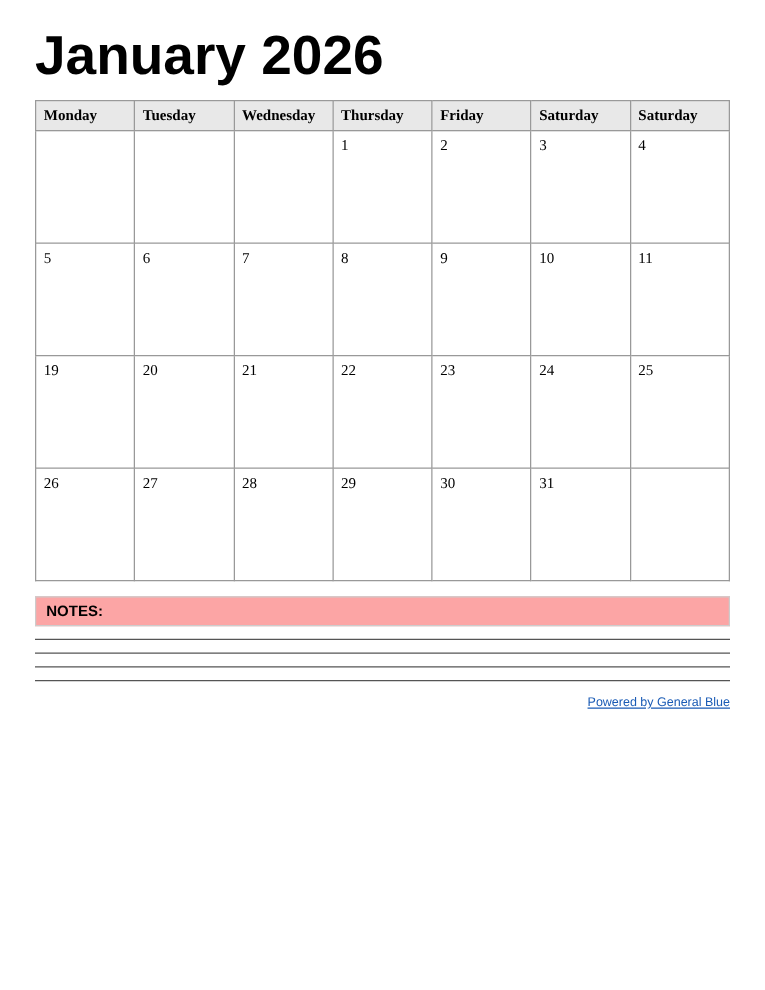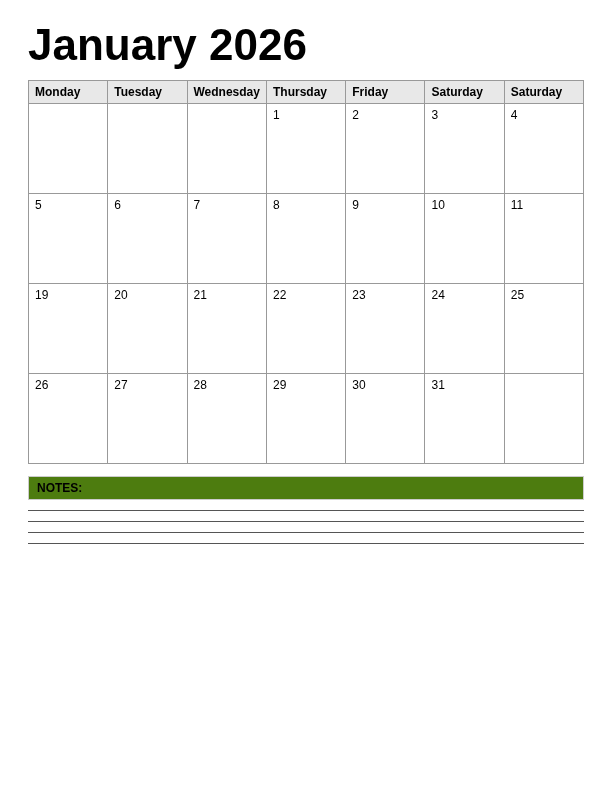--- a/index.html
+++ b/index.html
@@ -30,20 +30,21 @@
       font-size: 44px;
       font-weight: bold;
       margin-bottom: 10px;
       color: #000;
     }
 
     .calendar-table {
       width: 100%;
       border-collapse: collapse;
       flex-shrink: 0;
+      font-family: Liberation Serif, serif;
     }
 
     .calendar-table th {
       background-color: #e8e8e8;
       border: 1px solid #999;
       padding: 4px 6px;
       text-align: left;
       font-size: 12px;
       font-weight: bold;
     }
@@ -59,21 +60,21 @@
 
     .day-num {
       display: block;
     }
 
     .notes-section {
       margin-top: 12px;
     }
 
     .notes-label {
-      background-color: #4d7c0f;
+      background-color: #fca5a5;
       padding: 4px 8px;
       font-size: 12px;
       font-weight: bold;
       border: 1px solid #ccc;
       margin-bottom: 6px;
     }
 
     .notes-lines {
       display: flex;
       flex-direction: column;
@@ -206,13 +207,16 @@
   <div class="notes-section">
     <div class="notes-label">NOTES:</div>
     <div class="notes-lines">
       <div class="notes-line"></div>
       <div class="notes-line"></div>
       <div class="notes-line"></div>
       <div class="notes-line"></div>
     </div>
   </div>
 
+  <div class="powered-by">
+    <a href="#">Powered by General Blue</a>
+  </div>
 </div>
 
 </body></html>

